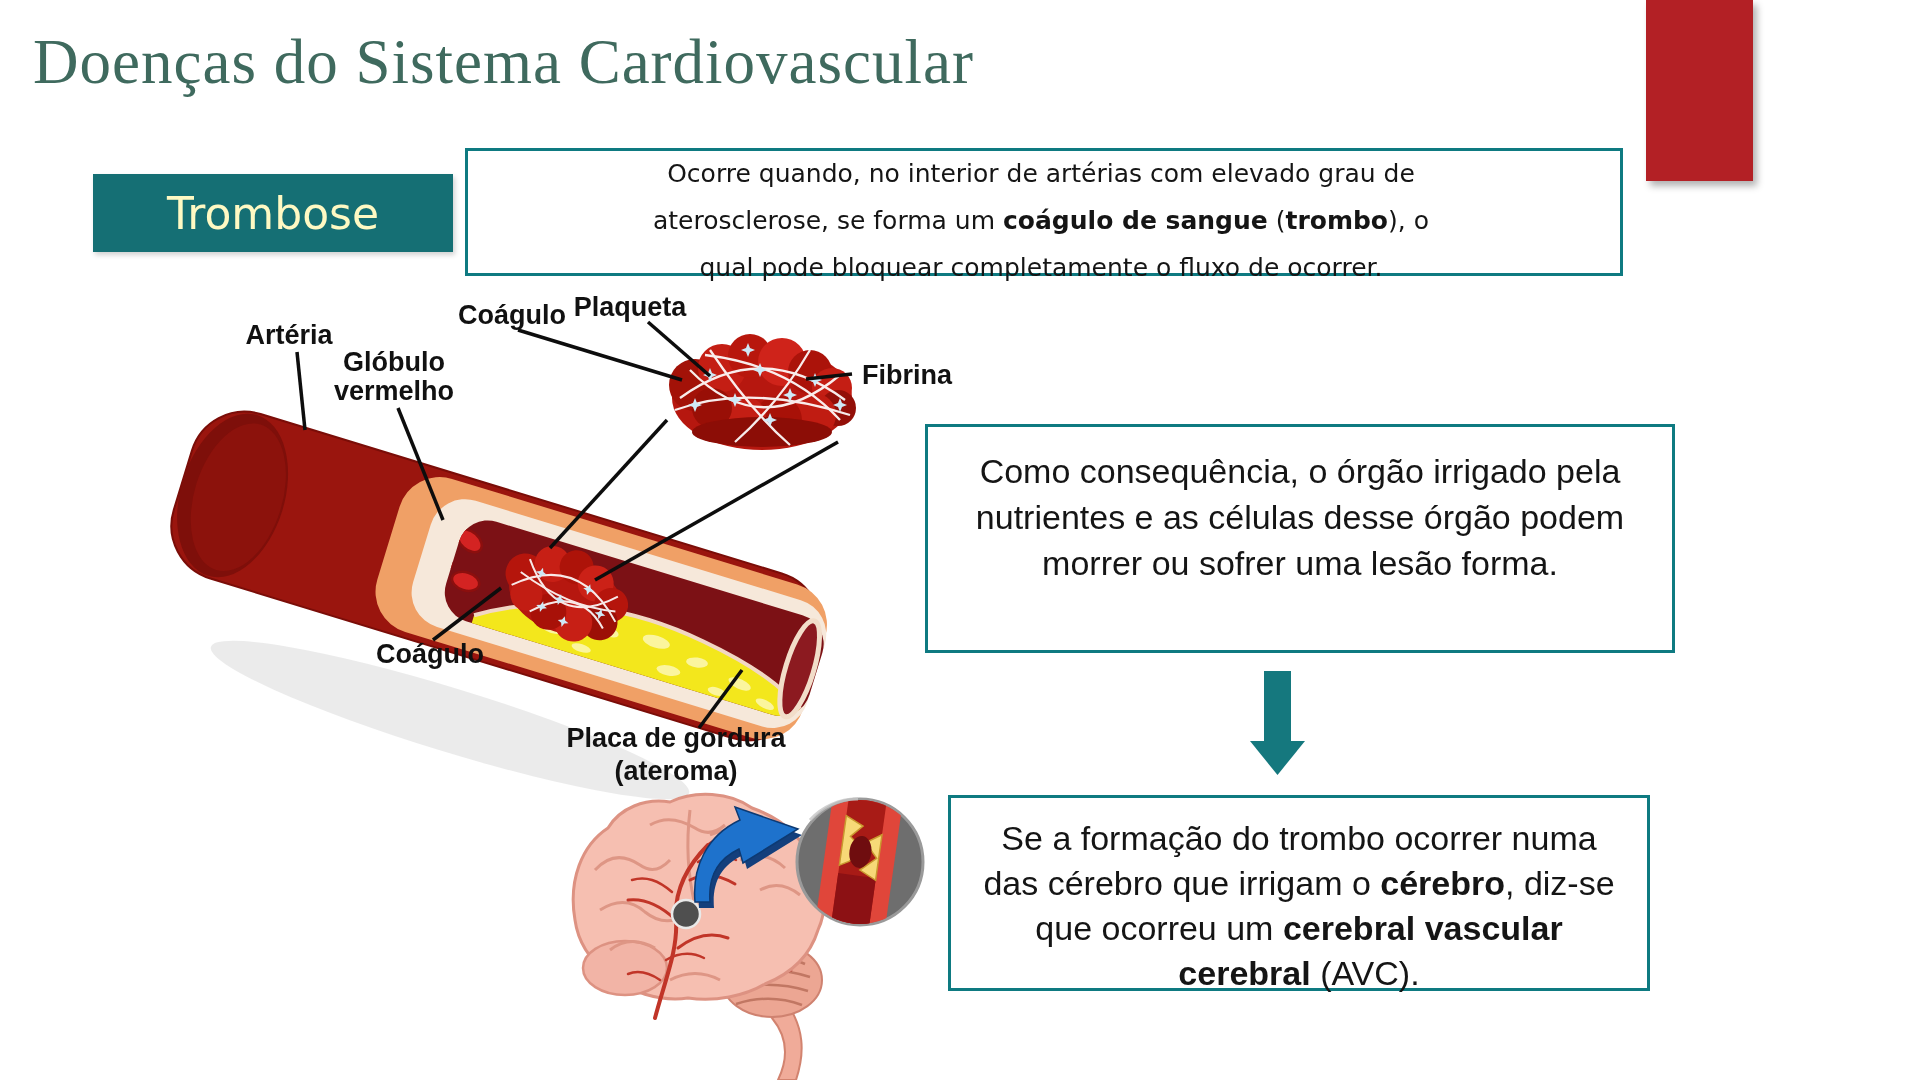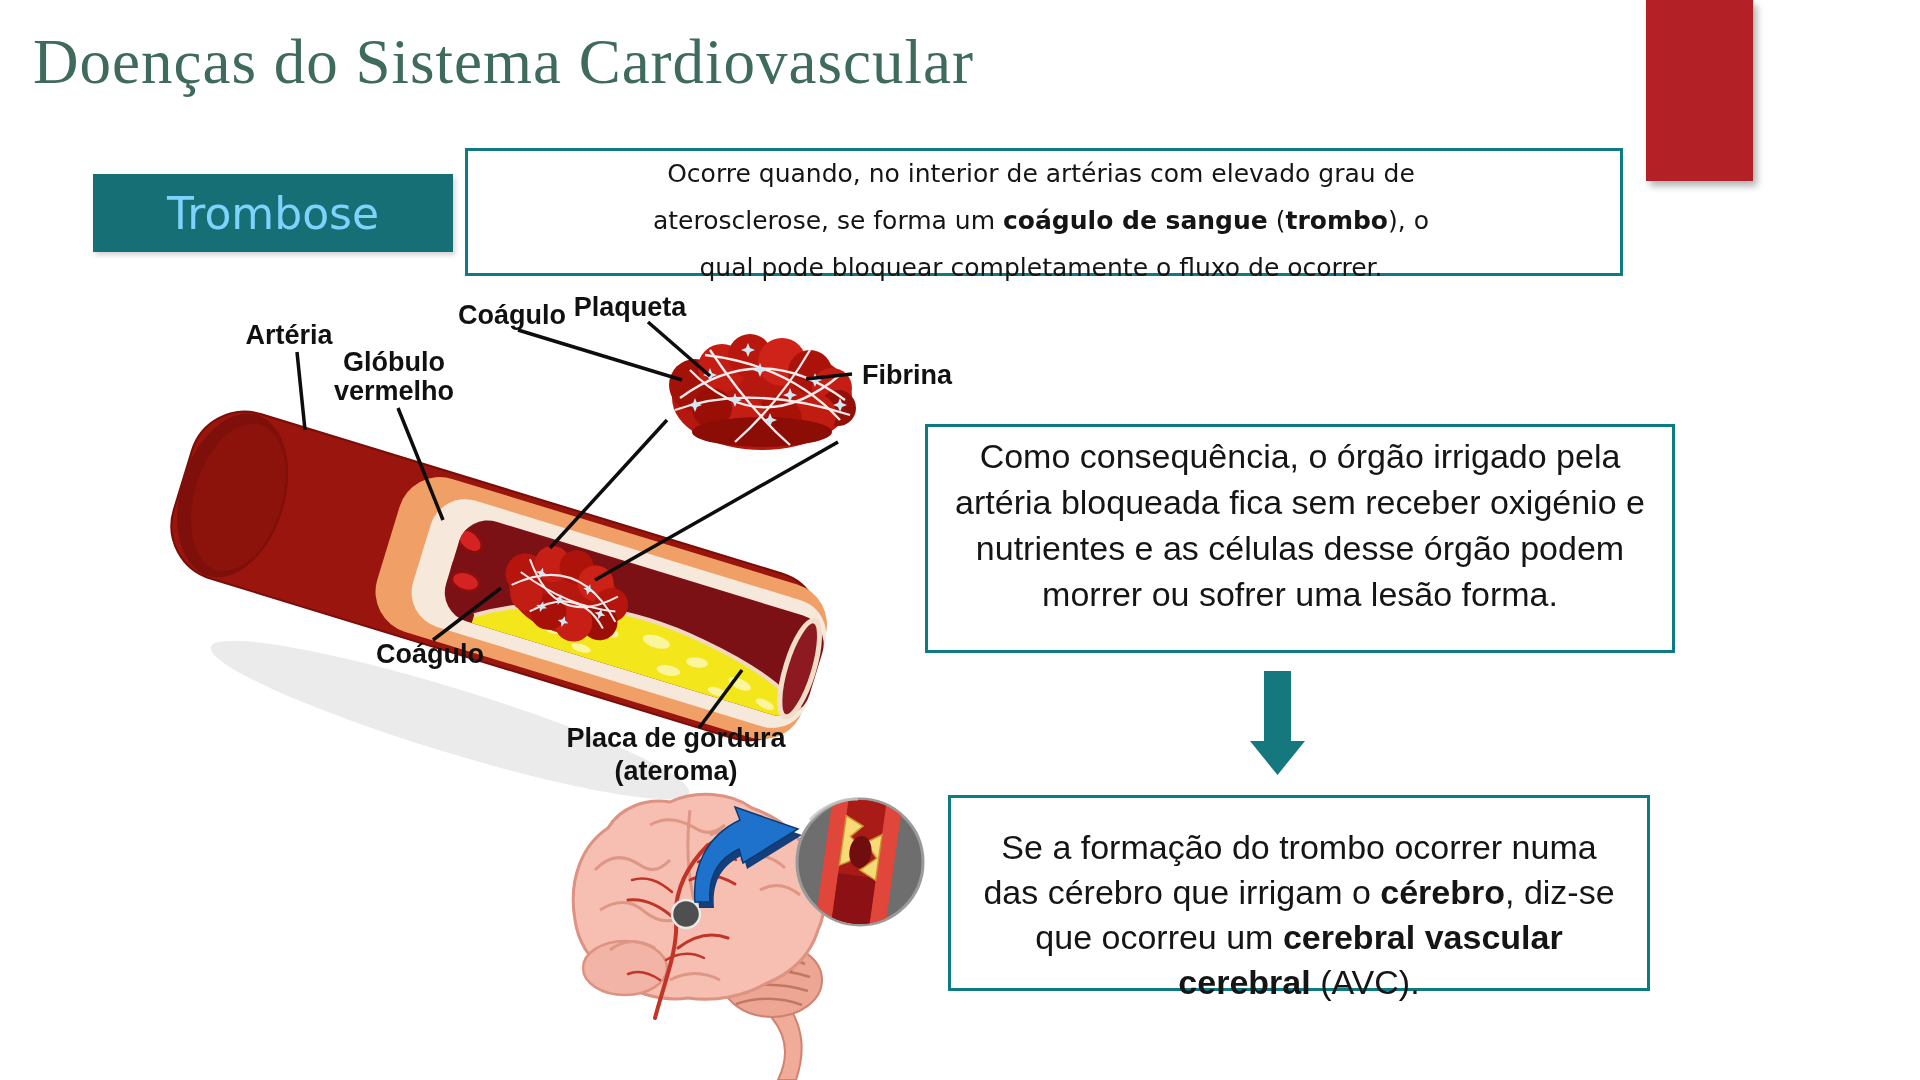--- a/index.html
+++ b/index.html
@@ -8,38 +8,38 @@
 
   
   .title{position:absolute;left:33px;top:26px;font-family:Liberation Serif, serif;
          font-size:63px;font-weight:400;letter-spacing:1px;color:var(--title-green,#3f6a5e);
          white-space:nowrap;}
   .red-bar{position:absolute;left:1646px;top:0;width:107px;height:181px;
            background:var(--red-bar,#b32025);box-shadow:4px 5px 7px rgba(0,0,0,.30);}
 
   
   .chip{position:absolute;left:93px;top:174px;width:360px;height:78px;
-        background:var(--teal-box,#156f74);color:#7dd3fc;display:flex;align-items:center;
+        background:var(--teal-box,#156f74);color:#fef9c3;display:flex;align-items:center;
         justify-content:center;font-family:"DejaVu Sans",sans-serif;font-size:44px;
         box-shadow:2px 3px 5px rgba(0,0,0,.18);}
 
   
   .tbox-border{position:absolute;border:3px solid var(--teal-accent,#0e7a81);background:transparent;}
   .def-border{left:465px;top:148px;width:1152px;height:122px;}
   .def-text{position:absolute;left:465px;top:150px;width:1152px;text-align:center;
             font-family:"DejaVu Sans",sans-serif;font-size:25px;line-height:47px;
             color:var(--ink,#151515);z-index:2;}
   .conseq{position:absolute;left:925px;top:424px;width:750px;height:229px;
           border:3px solid var(--teal-accent,#0e7a81);text-align:center;
           font-size:34px;line-height:46px;color:var(--ink,#151515);box-sizing:border-box;
-          padding-top:6px;}
+          padding-top:21px;}
   .avc{position:absolute;left:948px;top:795px;width:702px;height:196px;
        border:3px solid var(--teal-accent,#0e7a81);text-align:center;
        font-size:34px;line-height:45px;color:var(--ink,#151515);box-sizing:border-box;
-       padding-top:27px;}
+       padding-top:18px;}
   .tl{white-space:nowrap;}
   .b{font-weight:bold;margin-top:48px;}
 
   
   .down-arrow{position:absolute;left:1248px;top:671px;}
 
   
   .diagram{position:absolute;left:150px;top:280px;}
   .dlabel{font-family:"Liberation Sans",sans-serif;font-weight:bold;font-size:27px;fill:#111;}
 </style>
@@ -57,21 +57,20 @@
 
   <div class="tbox-border def-border"></div>
   <div class="def-text">
       <div class="tl"><span>Ocorre quando, no interior de artérias com elevado grau de</span></div>
       <div class="tl"><span>aterosclerose, se forma um </span><span class="b">coágulo de sangue</span><span> (</span><span class="b">trombo</span><span>), o</span></div>
       <div class="tl"><span>qual pode bloquear completamente o fluxo de ocorrer.</span></div>
     </div>
 
   <div class="conseq">
       <div class="tl"><span>Como consequência, o órgão irrigado pela</span></div>
-      <div class="tl"><span>artéria bloqueada fica sem receber oxigénio e</span></div>
       <div class="tl"><span>nutrientes e as células desse órgão podem</span></div>
       <div class="tl"><span>morrer ou sofrer uma lesão forma.</span></div>
     </div>
 
   <svg class="down-arrow" width="60" height="106" viewBox="0 0 60 106">
     <rect x="16" y="0" width="27" height="72" fill="#15787e"></rect>
     <polygon points="2,70 57,70 29.5,104" fill="#15787e"></polygon>
   </svg>
 
   <div class="avc">

